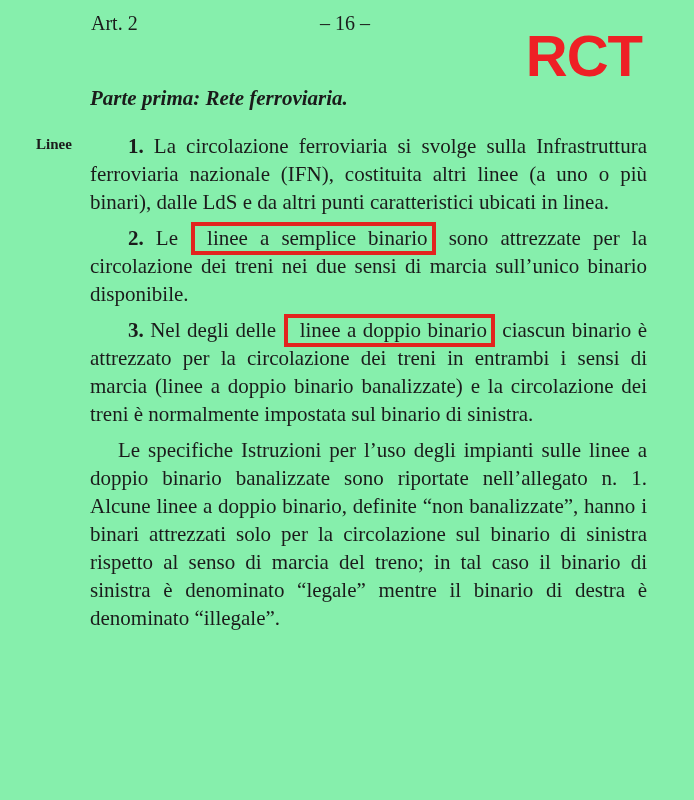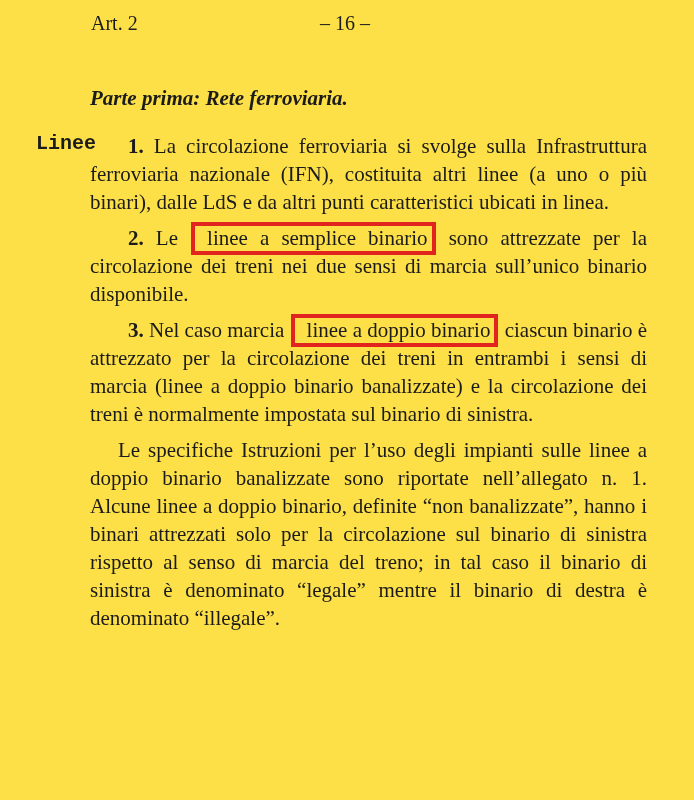--- a/index.html
+++ b/index.html
@@ -4,21 +4,21 @@
 <style>
   html, body {
     margin: 0;
     padding: 0;
     background: #ffffff;
   }
   .page {
     position: relative;
     width: 694px;
     height: 800px;
-    background: #fde047;
+    background: #86efac;
     overflow: hidden;
     font-family: "Liberation Serif", "DejaVu Serif", serif;
     color: #1b1b1b;
   }
   
   .header {
     position: relative;
     padding-top: 14px;
     height: 26px;
     font-size: 20px;
@@ -79,49 +79,49 @@
   }
   .para.small-indent { text-indent: 28px; }
   .para-num { font-weight: bold; }
   .margin-label {
     position: absolute;
     left: -54px;
     top: 3px;
     width: 52px;
     text-indent: 0;
     font-weight: bold;
-    font-size: 20px;
+    font-size: 15px;
     text-align: left;
     line-height: 18px;
-    font-family: Liberation Mono, monospace;
   }
   .red-box {
     border: 4px solid var(--box-red, #e2241f);
     padding: 0px 4px 1px 12px;
     margin: 0 1px;
   }
 </style>
 </head>
 <body>
 
 <div class="page">
 
   <div class="header">
     <span class="art">Art. 2</span>
     <span class="pagenum">– 16 –</span>
   </div>
 
+  <div class="rct">RCT</div>
 
   <div class="column">
     <div class="title">
     </div>
 
     <div class="section-heading">Parte prima: Rete ferroviaria.</div>
 
     <div class="body" id="doc-body">
         <div class="para"><span class="margin-label">Linee</span><span class="para-num">1.</span><span> La circolazione ferroviaria si svolge sulla Infrastruttura ferroviaria nazionale (IFN), costituita altri linee (a uno o più binari), dalle LdS e da altri punti caratteristici ubicati in linea.</span></div>
         <div class="para"><span class="para-num">2.</span><span> Le </span><span class="red-box">linee a semplice binario</span><span> sono attrezzate per la circolazione dei treni nei due sensi di marcia sull’unico binario disponibile.</span></div>
-        <div class="para"><span class="para-num">3.</span><span> Nel caso marcia </span><span class="red-box">linee a doppio binario</span><span> ciascun binario è attrezzato per la circolazione dei treni in entrambi i sensi di marcia (linee a doppio binario banalizzate) e la circolazione dei treni è normalmente impostata sul binario di sinistra.</span></div>
+        <div class="para"><span class="para-num">3.</span><span> Nel degli delle </span><span class="red-box">linee a doppio binario</span><span> ciascun binario è attrezzato per la circolazione dei treni in entrambi i sensi di marcia (linee a doppio binario banalizzate) e la circolazione dei treni è normalmente impostata sul binario di sinistra.</span></div>
         <div class="para small-indent"><span>Le specifiche Istruzioni per l’uso degli impianti sulle linee a doppio binario banalizzate sono riportate nell’allegato n. 1. Alcune linee a doppio binario, definite “non banalizzate”, hanno i binari attrezzati solo per la circolazione sul binario di sinistra rispetto al senso di marcia del treno; in tal caso il binario di sinistra è denominato “legale” mentre il binario di destra è denominato “illegale”.</span></div>
       </div>
   </div>
 
 </div>
 
 </body></html>

